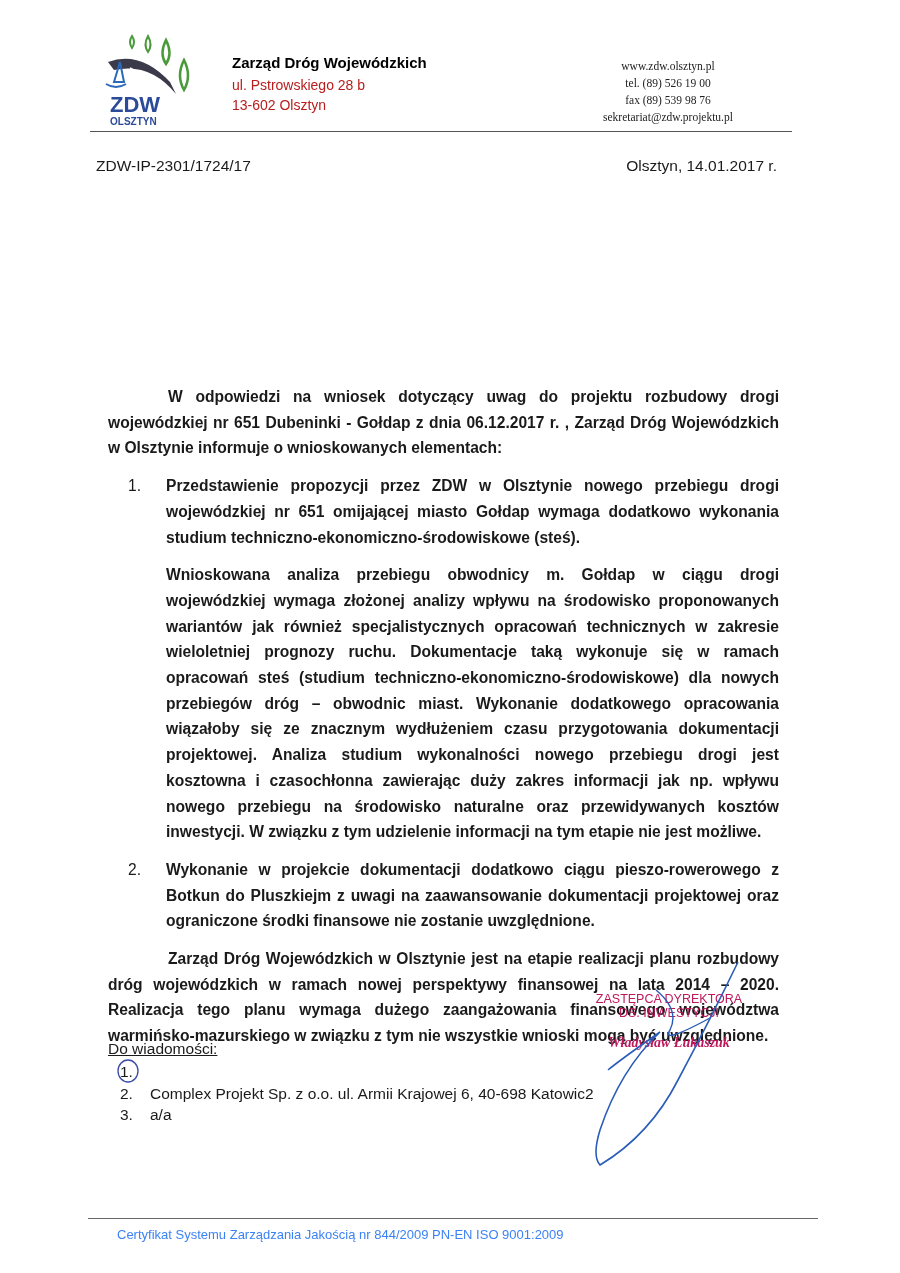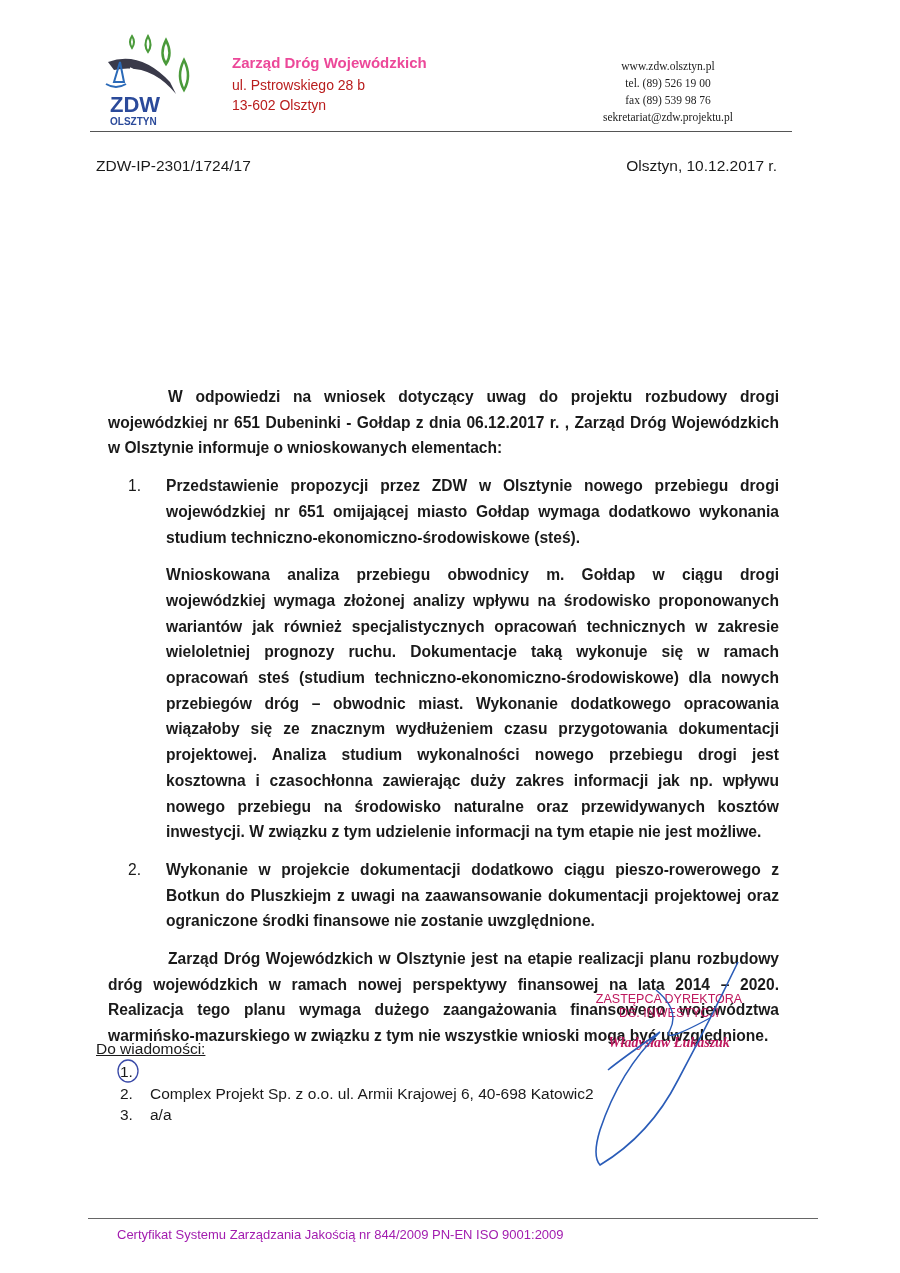--- a/index.html
+++ b/index.html
@@ -1,40 +1,40 @@
 <!DOCTYPE html>
 <html><head>
   <meta charset="utf-8">
   <style>
     html, body { margin: 0; padding: 0; background: #ffffff; }
     body { width: 900px; height: 1273px; position: relative; overflow: hidden;
       font-family: "Liberation Sans", sans-serif; color: #1a1a1a; }
     .abs { position: absolute; }
     .logo { left: 100px; top: 32px; width: 100px; height: 95px; }
-    .org-name { left: 232px; top: 54px; font-size: 15px; font-weight: bold; color: #ec4899; }
+    .org-name { left: 232px; top: 54px; font-size: 15px; font-weight: bold; color: #000000; }
     .org-line { left: 232px; font-size: 14px; color: #b91c1c; }
     .contact { right: 122px; width: 220px; text-align: center; font-size: 11.5px; color: #222; line-height: 17px; top: 58px; font-family: Liberation Serif, serif; }
     .hr-top { left: 90px; top: 131px; width: 702px; height: 0; border-top: 1.5px solid #555; }
     .ref { left: 96px; top: 157px; font-size: 15.5px; }
     .date { right: 123px; top: 157px; font-size: 15.5px; }
     .body { left: 96px; width: 695px; top: 372px; font-size: 15.6px; line-height: 25.7px; text-align: justify; }
     .body p { margin: 12px; font-weight: bold; }
     .indent { text-indent: 60px; }
     .li { position: relative; padding-left: 58px; }
     .li .num { position: absolute; left: 32px; top: 0; }
     .cont { padding-left: 58px; }
     .stamp { left: 574px; top: 992px; width: 190px; text-align: center; color: #be185d;
       font-family: "Liberation Sans", sans-serif; font-size: 12.5px; line-height: 14px; }
     .stamp .name { font-family: "Liberation Serif", serif; font-style: italic; font-weight: bold; font-size: 14px; margin-top: 16px; }
-    .cc-title { left: 96px; top: 1040px; font-size: 15.5px; text-decoration: underline; }
+    .cc-title { left: 108px; top: 1040px; font-size: 15.5px; text-decoration: underline; }
     .cc-list { left: 120px; top: 1061px; font-size: 15.5px; line-height: 21.5px; }
     .cc-list .row { display: flex; }
     .cc-list .n { width: 30px; }
     .hr-bottom { left: 88px; top: 1218px; width: 730px; border-top: 1.5px solid #666; }
-    .footer { left: 117px; top: 1227px; font-size: 13px; color: #a21caf; }
+    .footer { left: 117px; top: 1227px; font-size: 13px; color: #3b82f6; }
     .sig { left: 560px; top: 960px; width: 200px; height: 215px; }
   </style>
 </head>
 <body>
 
 <div class="abs logo">
   <svg width="100" height="95" viewBox="0 0 100 95">
     <path d="M8 30 Q40 18 70 50 L76 62 Q50 30 14 38 Z" fill="#3a3a4a"></path>
     <path d="M30 36 Q48 44 54 62" stroke="#fff" stroke-width="1.5" fill="none" stroke-dasharray="4 3"></path>
     <path d="M14 50 L20 30 L24 50 Z" fill="none" stroke="#2b6ab8" stroke-width="2"></path>
@@ -55,21 +55,21 @@
 <div class="abs contact">
   <div>www.zdw.olsztyn.pl</div>
   <div>tel. (89) 526 19 00</div>
   <div>fax (89) 539 98 76</div>
   <div>sekretariat@zdw.projektu.pl</div>
 </div>
 
 <div class="abs hr-top"></div>
 
 <div class="abs ref">ZDW-IP-2301/1724/17</div>
-<div class="abs date">Olsztyn, 10.12.2017 r.</div>
+<div class="abs date">Olsztyn, 14.01.2017 r.</div>
 
 <div class="abs body">
   <p class="indent">W odpowiedzi na wniosek dotyczący uwag do projektu rozbudowy drogi wojewódzkiej nr 651 Dubeninki - Gołdap z dnia 06.12.2017 r. , Zarząd Dróg Wojewódzkich w Olsztynie informuje o wnioskowanych elementach:</p>
   <div class="li">
     <span class="num">1.</span>
     <p>Przedstawienie propozycji przez ZDW w Olsztynie nowego przebiegu drogi wojewódzkiej nr 651 omijającej miasto Gołdap wymaga dodatkowo wykonania studium techniczno-ekonomiczno-środowiskowe (steś).</p>
   </div>
   <p class="cont">Wnioskowana analiza przebiegu obwodnicy m. Gołdap w ciągu drogi wojewódzkiej wymaga złożonej analizy wpływu na środowisko proponowanych wariantów jak również specjalistycznych opracowań technicznych w zakresie wieloletniej prognozy ruchu. Dokumentacje taką wykonuje się w ramach opracowań steś (studium techniczno-ekonomiczno-środowiskowe) dla nowych przebiegów dróg – obwodnic miast. Wykonanie dodatkowego opracowania wiązałoby się ze znacznym wydłużeniem czasu przygotowania dokumentacji projektowej. Analiza studium wykonalności nowego przebiegu drogi jest kosztowna i czasochłonna zawierając duży zakres informacji jak np. wpływu nowego przebiegu na środowisko naturalne oraz przewidywanych kosztów inwestycji. W związku z tym udzielenie informacji na tym etapie nie jest możliwe.</p>
   <div class="li">
     <span class="num">2.</span>

